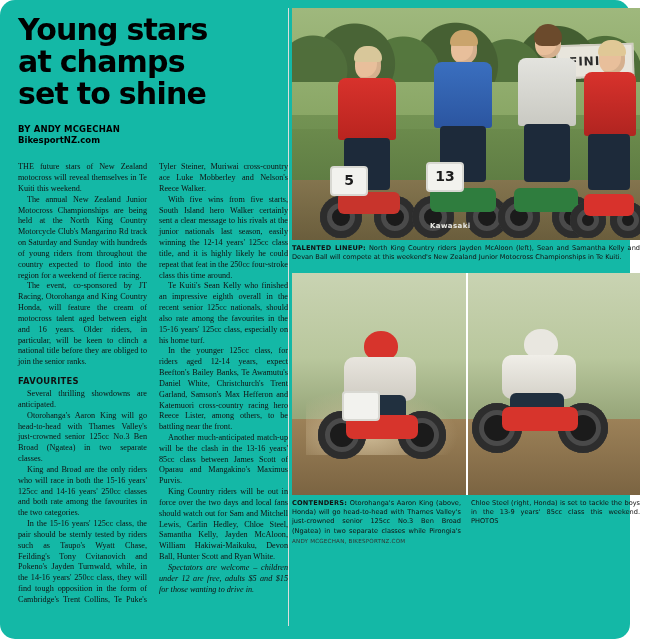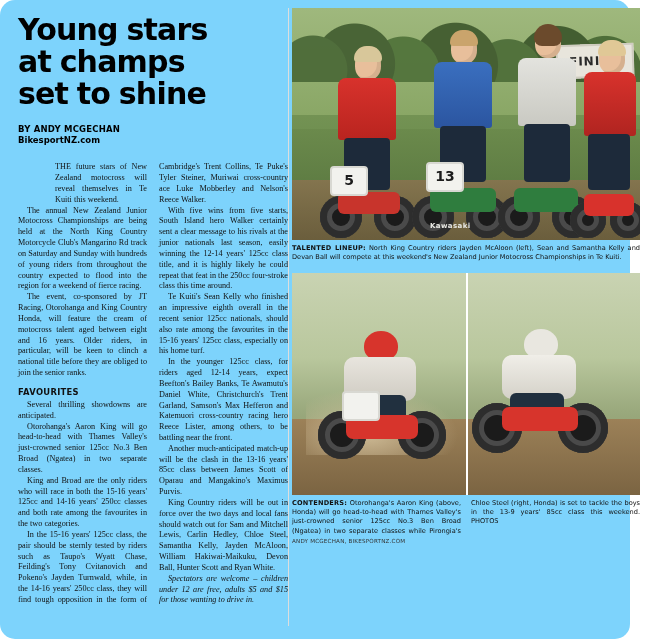--- a/index.html
+++ b/index.html
@@ -11,21 +11,21 @@
     width: 650px;
     height: 639px;
     overflow: hidden;
     font-family: "Liberation Serif", serif;
     color: #111;
   }
   .page {
     position: relative;
     width: 630px;
     height: 639px;
-    background: #7dd3fc;
+    background: #14b8a6;
     box-sizing: border-box;
     border-radius: 15px;
   }
   
   .article {
     position: absolute;
     left: 18px;
     top: 14px;
     width: 270px;
     height: 612px;
@@ -65,21 +65,20 @@
     text-align: justify;
     hyphens: auto;
     -webkit-hyphens: auto;
   }
   .cols p {
     margin: 0;
     text-indent: 9px;
   }
   .cols p.first {
     text-indent: 0;
-    margin-left: 37px;
   }
   .cols p.first::first-letter {
     
   }
   .subhead {
     font-family: "DejaVu Sans", sans-serif;
     font-weight: bold;
     font-size: 8.4px;
     letter-spacing: 0.3px;
     margin: 8px 0 2px 0;

